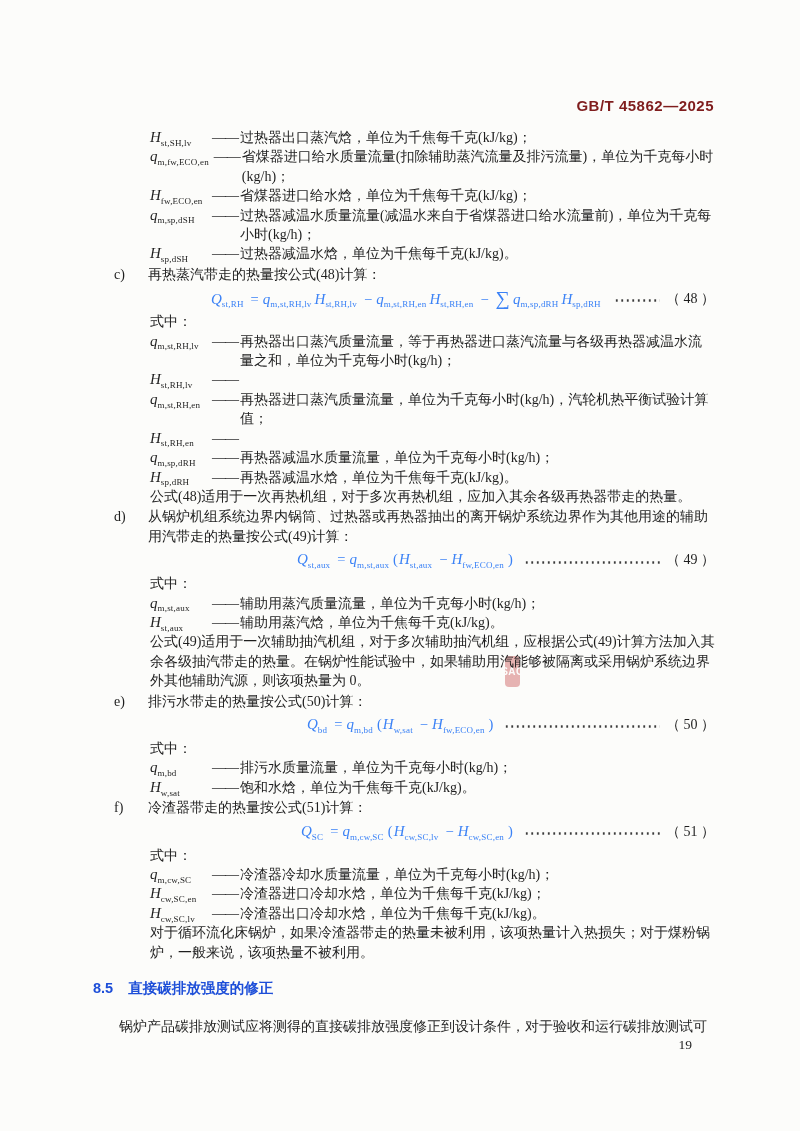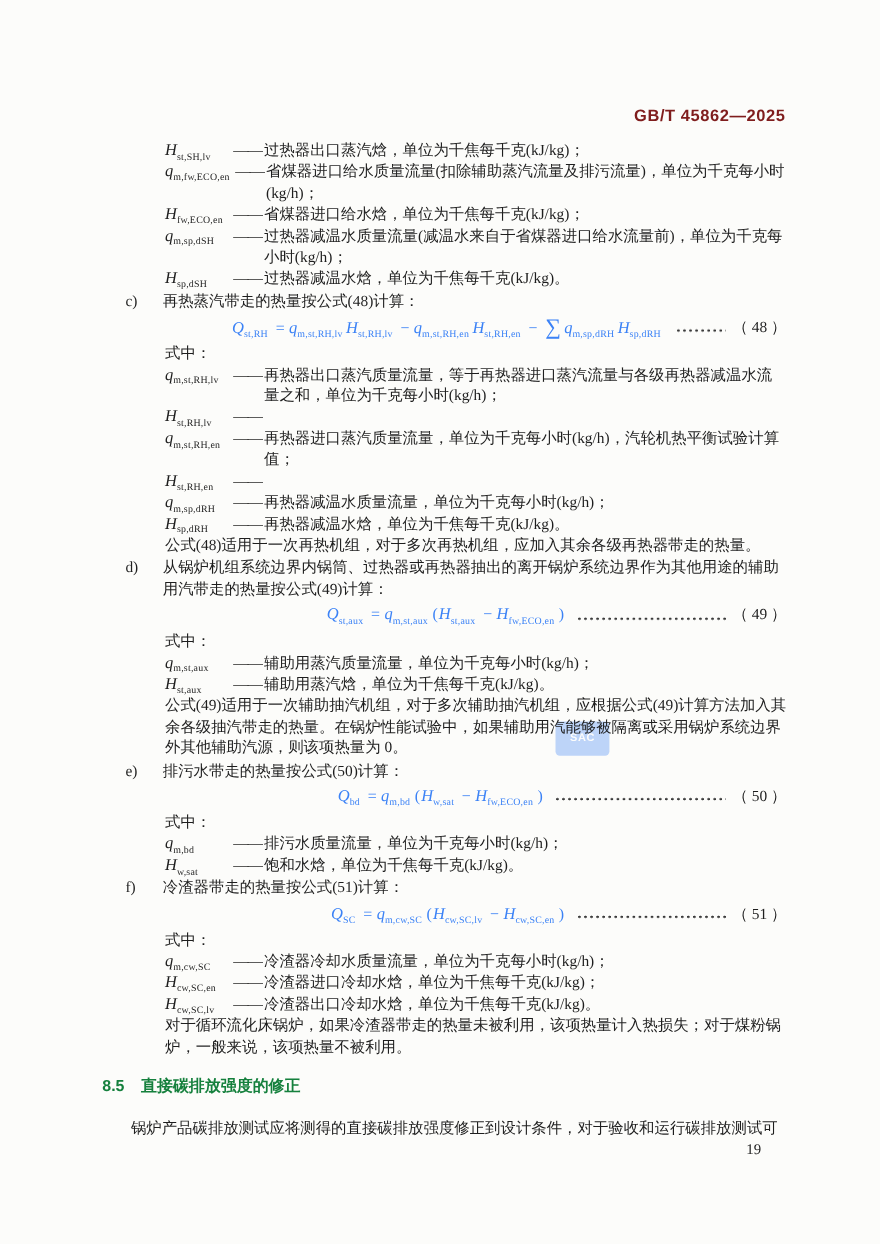--- a/index.html
+++ b/index.html
@@ -42,28 +42,28 @@
     flex:1 1 auto; min-width:28px; height:5px; margin:4px 6px 0 10px;
     background-image:radial-gradient(circle,#3a3a3a 1px,transparent 1.35px);
     background-size:5.5px 5px; background-repeat:repeat-x; background-position:left center;
   }
   .fnum { white-space:nowrap; flex:0 0 auto; font-size:14px; }
   .where { margin-left:57px; }
   .note { margin-left:57px; }
   
   .sec-heading {
     margin-top:17px; font-family:"Liberation Sans","DejaVu Sans",sans-serif;
-    font-weight:bold; font-size:14.5px; color:#15803d;
+    font-weight:bold; font-size:14.5px; color:#1d4ed8;
   }
   .sec-heading .num { margin-right:15px; }
   .body-para { margin-top:19px; text-indent:26px; }
   .page-number { position:absolute; right:108px; top:1037px; font-size:13.5px; }
   .watermark {
-    position:absolute; left:505px; top:656px; width:49px; height:31px;
-    background:#3b82f6; opacity:.32; border-radius:4px; color:#fff;
+    position:absolute; left:505px; top:656px; width:15px; height:31px;
+    background:#b91c1c; opacity:.32; border-radius:4px; color:#fff;
     font-family:"Liberation Sans",sans-serif; font-weight:bold; font-size:10px;
     display:flex; align-items:center; justify-content:center; letter-spacing:.5px;
   }
 </style>
 </head>
 <body>
 
 <div class="page">
 
   <div class="std-header">GB/T 45862—2025</div>

